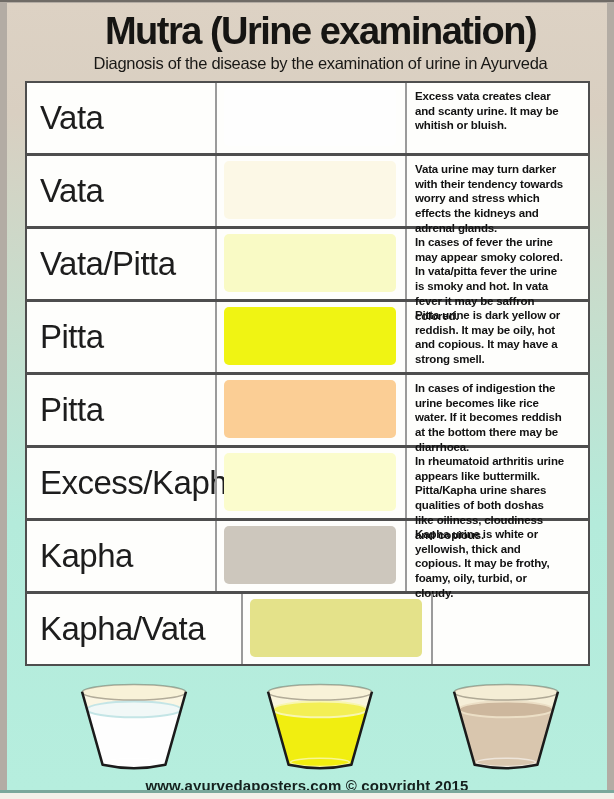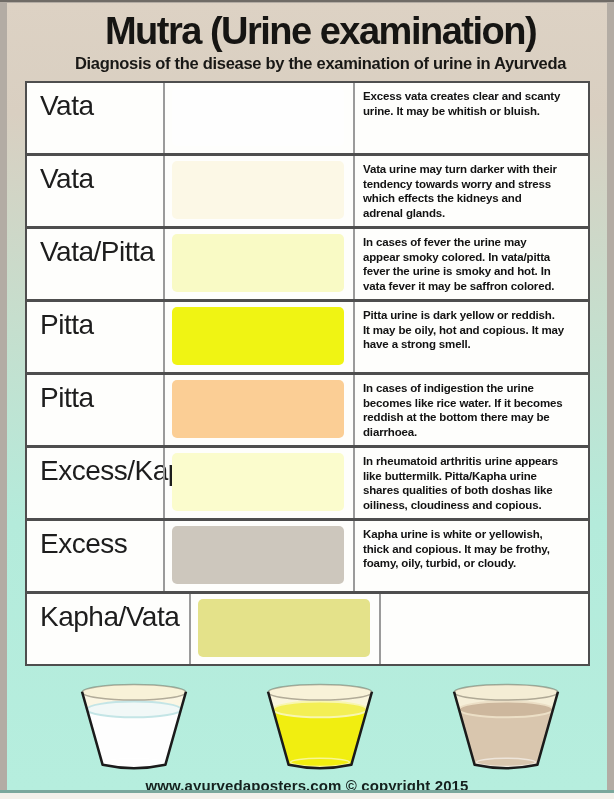--- a/index.html
+++ b/index.html
@@ -20,40 +20,40 @@
     display:flex;flex-direction:column;
   }
 
   
   .header{text-align:center;padding-top:6px;height:69px;flex:0 0 auto;padding-left:27px;}
   .title{
     margin:0;font-size:38px;line-height:44px;font-weight:800;
     color:#161513;letter-spacing:-1.5px;
   }
   .subtitle{
-    margin:1px 0 0 0;font-size:16.5px;line-height:19px;font-weight:700;
+    margin:1px 0 0 0;font-size:16.5px;line-height:19px;font-weight:400;
     color:#191816;letter-spacing:-0.3px;
   }
 
   
   .table{
     margin:3px 17px 0 18px;
     background:#fefefc;
     border:2.5px solid #4e4e4e;
     flex:0 0 auto;
   }
   .row{
     display:flex;height:73px;box-sizing:border-box;
     border-bottom:3px solid #4e4e4e;
   }
   .row:last-child{height:70px;border-bottom:none;gap:26px;}
   .dosha-cell{
-    width:136px;flex:0 0 auto;box-sizing:border-box;
-    padding:8px 0 0 13px;
-    font-size:28px;line-height:30px;color:#1d1d1d;letter-spacing:-0.5px;
+    width:188px;flex:0 0 auto;box-sizing:border-box;
+    padding:20px 0 0 13px;
+    font-size:33px;line-height:30px;color:#1d1d1d;letter-spacing:-0.5px;
   }
   .swatch-cell{
     width:192px;flex:0 0 auto;box-sizing:border-box;position:relative;
     border-left:2px solid #9b9b9b;border-right:2px solid #9b9b9b;
   }
   .swatch{
     position:absolute;left:7px;right:9px;top:5px;bottom:7px;
     border-radius:5px;
   }
   .desc-cell{
@@ -135,21 +135,21 @@
 
     <div class="row">
       <div class="dosha-cell">Excess/Kapha</div>
       <div class="swatch-cell">
           <div class="swatch" style="background: rgb(251, 252, 205);"></div>
         </div>
       <div class="desc-cell">In rheumatoid arthritis urine appears like buttermilk.  Pitta/Kapha urine shares qualities of both doshas like oiliness, cloudiness and copious.</div>
     </div>
 
     <div class="row">
-      <div class="dosha-cell">Excess</div>
+      <div class="dosha-cell">Kapha</div>
       <div class="swatch-cell">
           <div class="swatch" style="background: rgb(205, 199, 189);"></div>
         </div>
       <div class="desc-cell">Kapha urine is white or yellowish, thick and copious. It may be frothy, foamy, oily, turbid, or cloudy.</div>
     </div>
 
     <div class="row">
       <div class="dosha-cell">Kapha/Vata</div>
       <div class="swatch-cell">
           <div class="swatch" style="background: rgb(228, 226, 138);"></div>

